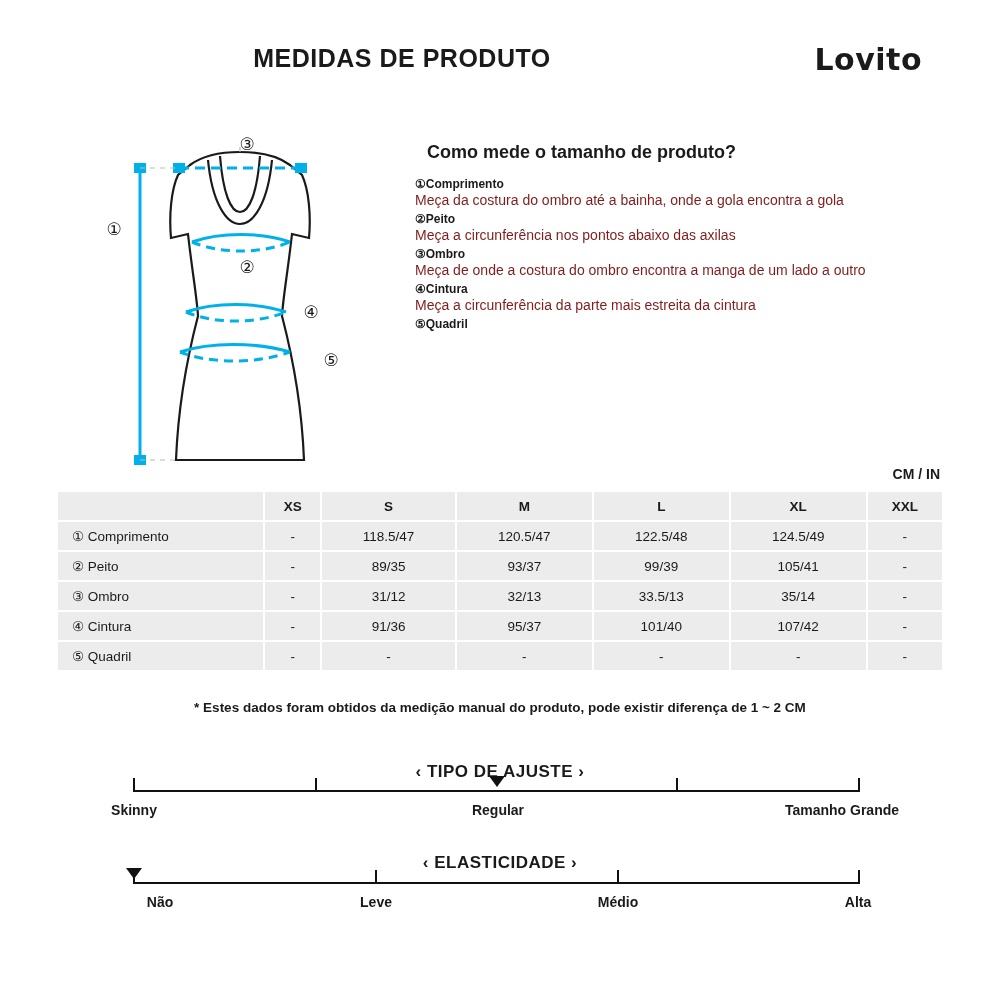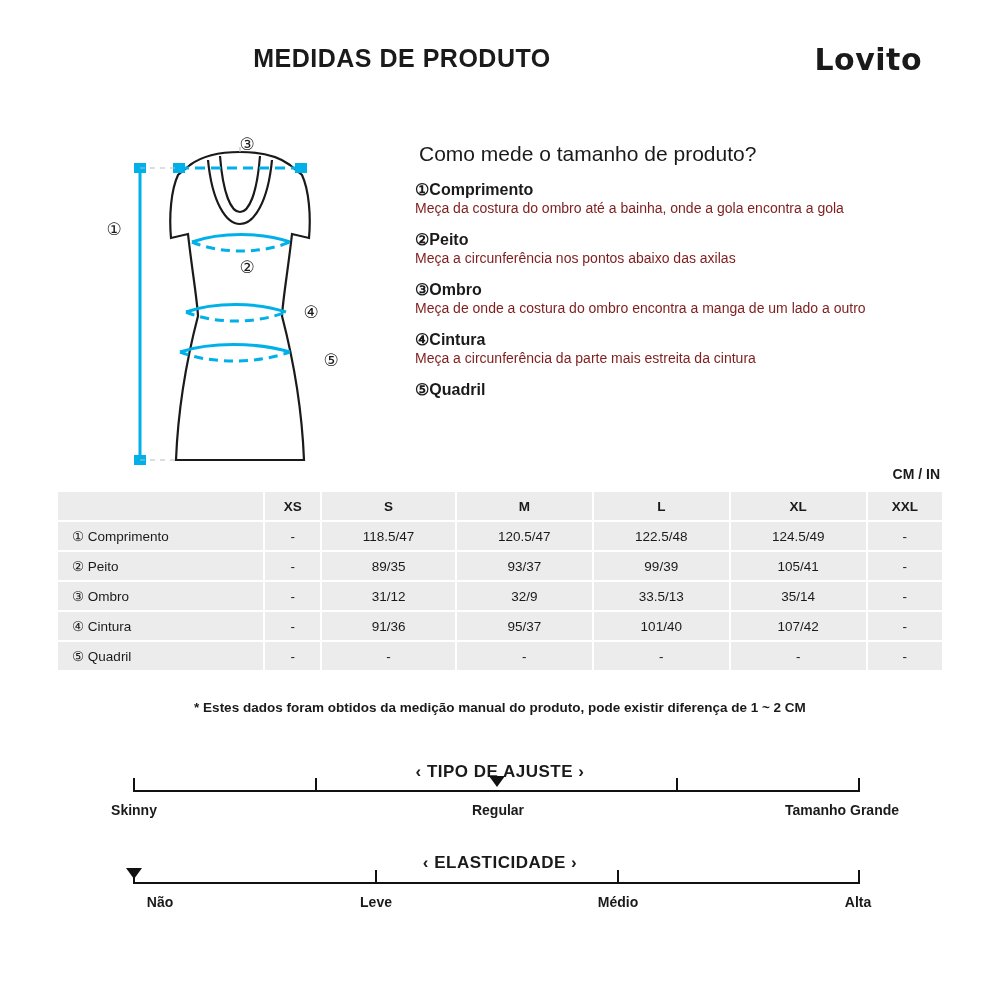--- a/index.html
+++ b/index.html
@@ -22,22 +22,22 @@
     position: absolute; top: 42px; right: 78px;
     font-size: 30px; font-weight: bold; letter-spacing: .5px;
     font-family: "DejaVu Sans", sans-serif;
   }
 
   
   .diagram { position: absolute; top: 130px; left: 80px; width: 320px; height: 350px; }
 
   
   .howto { position: absolute; top: 142px; left: 415px; width: 500px; }
-  .howto h2 { margin: 0 0 14px 4px; font-size: 21px; font-weight: normal; }
-  .howto .item { font-size: 16px; font-weight: bold; margin-top: 12px; }
+  .howto h2 { margin: 0 0 14px 12px; font-size: 18px; font-weight: bold; }
+  .howto .item { font-size: 12px; font-weight: bold; margin-top: 2px; }
   .howto .desc { font-size: 14px; color: #7f1d1d; line-height: 1.35; margin-bottom: 2px; }
 
   
   .units {
     position: absolute; top: 466px; right: 60px;
     font-size: 14px; font-weight: bold;
   }
 
   
   table.sizes {
@@ -191,21 +191,21 @@
         <td>89/35</td>
         <td>93/37</td>
         <td>99/39</td>
         <td>105/41</td>
         <td>-</td>
       </tr>
       <tr>
         <td class="rowhead">③ Ombro</td>
         <td>-</td>
         <td>31/12</td>
-        <td>32/9</td>
+        <td>32/13</td>
         <td>33.5/13</td>
         <td>35/14</td>
         <td>-</td>
       </tr>
       <tr>
         <td class="rowhead">④ Cintura</td>
         <td>-</td>
         <td>91/36</td>
         <td>95/37</td>
         <td>101/40</td>

